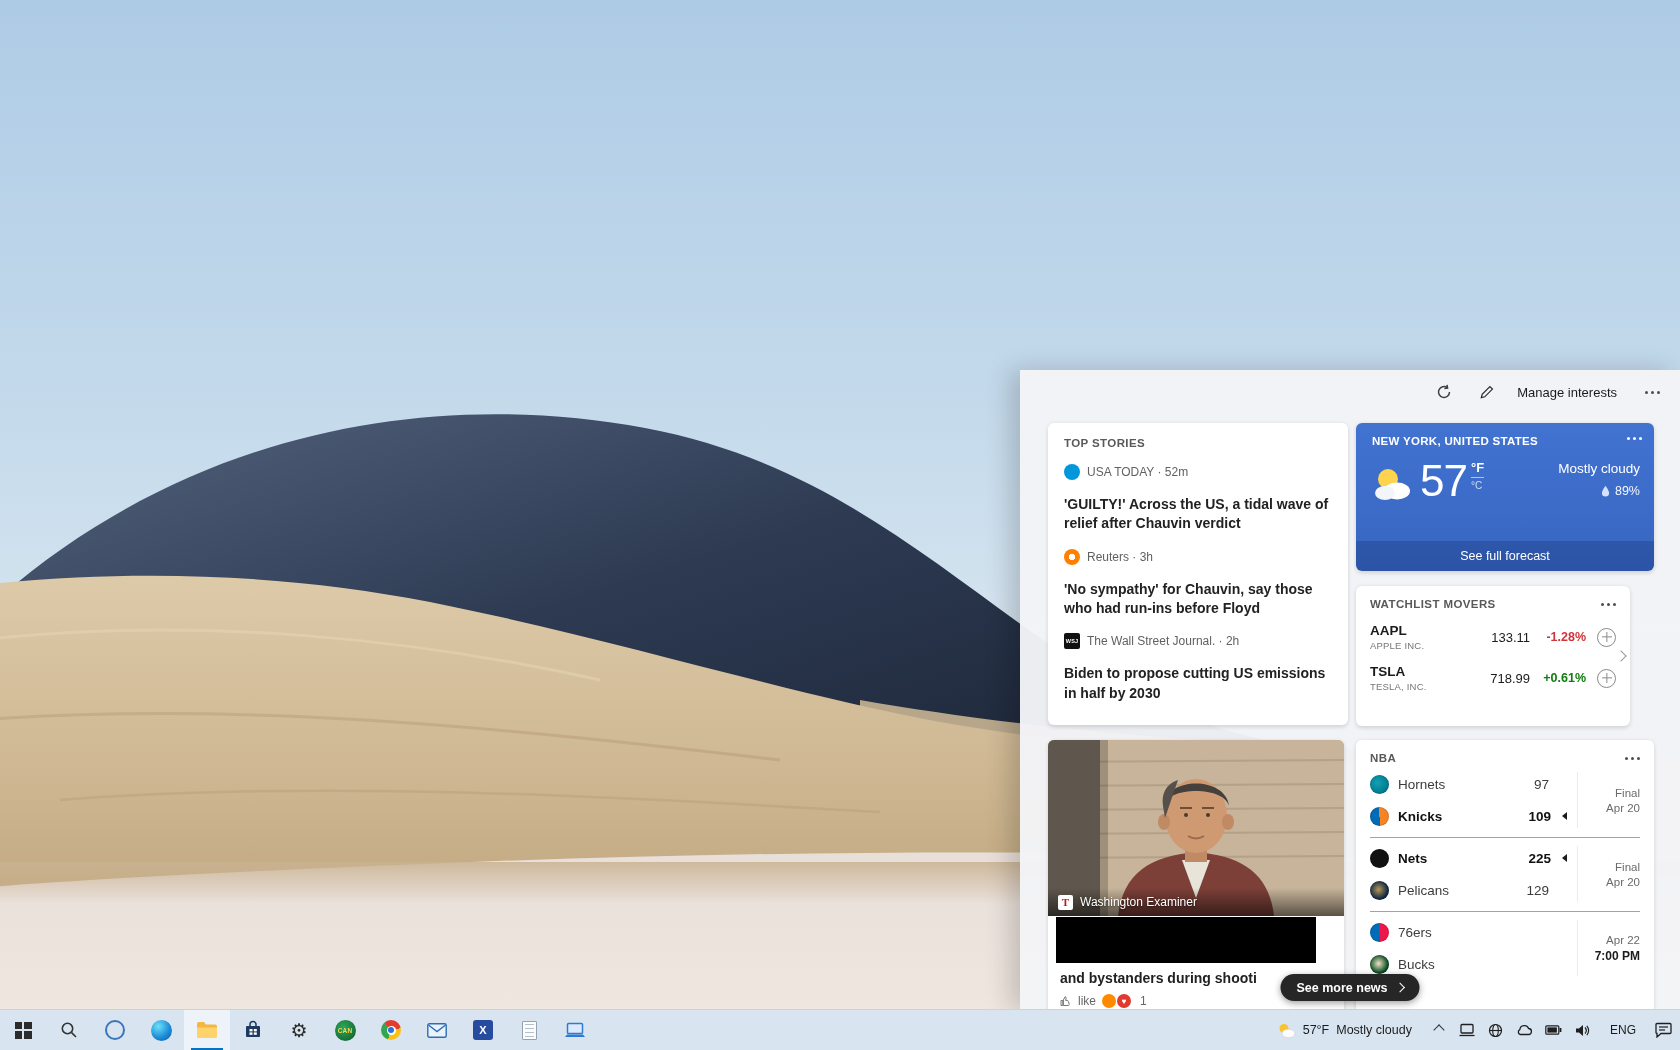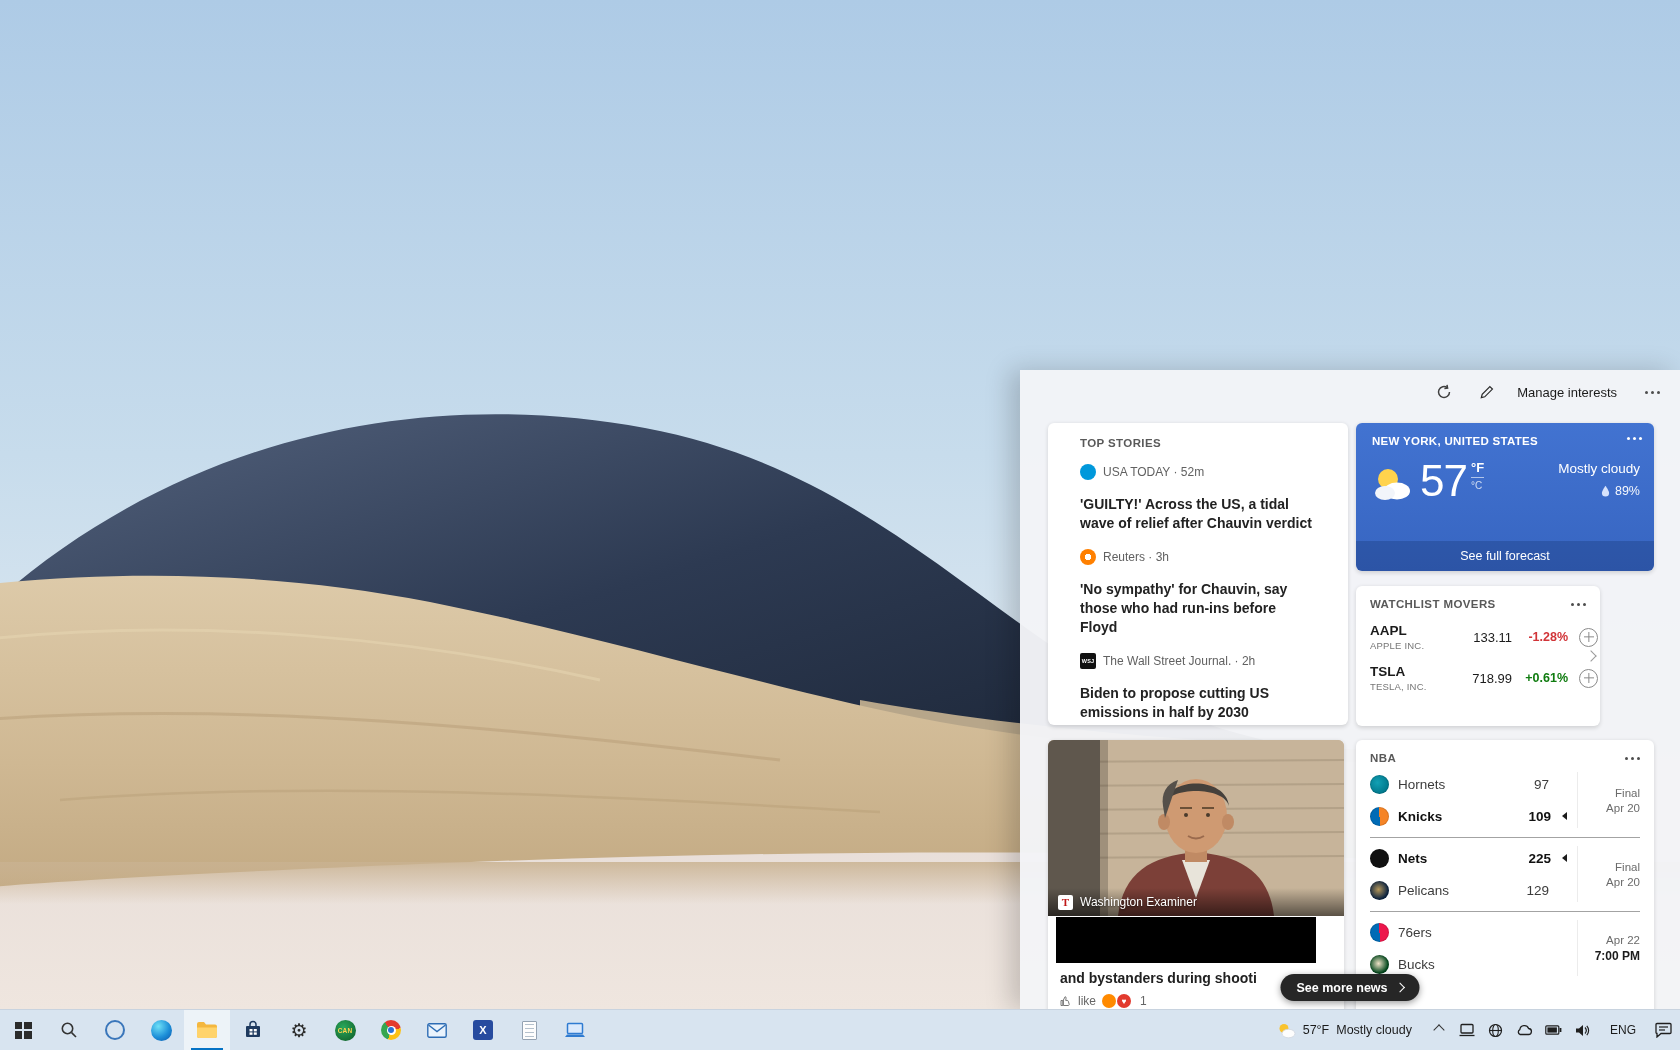--- a/index.html
+++ b/index.html
@@ -17,21 +17,21 @@
   .tb-btn{display:flex;align-items:center;gap:23px;font-size:13px;color:#1b1b1b;cursor:default;}
   .dots{display:flex;gap:3px;align-items:center;}
   .dots i{width:3px;height:3px;border-radius:50%;background:#4d4d4d;}
   .dots.light i{background:#fff;}
 
   .card{position:absolute;background:#fff;border-radius:6px;box-shadow:0 1.5px 4px rgba(0,0,0,0.14);box-sizing:border-box;}
   .card-head{display:flex;align-items:center;justify-content:space-between;
     font-size:11.5px;font-weight:bold;color:#595959;letter-spacing:.4px;}
 
   
-  #card-topstories{left:28px;top:53px;width:300px;height:302px;padding:14px 32px;}
+  #card-topstories{left:28px;top:53px;width:300px;height:302px;padding:14px 16px;}
   .story{margin-top:15px;}
   .story-meta{display:flex;align-items:center;gap:7px;font-size:12px;color:#616161;}
   .favicon{width:16px;height:16px;border-radius:50%;flex:0 0 auto;display:flex;align-items:center;justify-content:center;}
   .favicon.usat{background:#0098db;}
   .favicon.reuters{background:radial-gradient(circle at 50% 50%,#fff 0 3px,#ff8000 3px);}
   .favicon.wsj{background:#111;border-radius:2px;color:#fff;font-size:5.5px;font-weight:bold;letter-spacing:.2px;}
   .story-headline{margin-top:15px;font-size:14px;line-height:1.38;font-weight:bold;color:#222;}
 
   
   #card-weather{left:336px;top:53px;width:298px;height:148px;background:linear-gradient(180deg,#4273d1,#3765c1);color:#fff;overflow:hidden;}
@@ -43,21 +43,21 @@
   .w-units{display:flex;flex-direction:column;margin-left:4px;margin-top:2px;line-height:1;}
   .w-unit-f{font-size:13px;font-weight:bold;border-bottom:1px solid rgba(255,255,255,.6);padding-bottom:3px;}
   .w-unit-c{font-size:10px;opacity:.75;padding-top:3px;}
   .w-right{margin-left:auto;text-align:right;}
   .w-cond{font-size:13.5px;margin-top:2px;}
   .w-precip{margin-top:8px;font-size:12.5px;display:flex;align-items:center;justify-content:flex-end;gap:5px;opacity:.95;}
   .w-forecast{position:absolute;left:0;right:0;bottom:0;height:30px;line-height:30px;text-align:center;
     font-size:12.5px;background:rgba(12,34,88,0.25);border-radius:0 0 6px 6px;}
 
   
-  #card-watchlist{left:336px;top:216px;width:244px;height:140px;padding:12px 14px 8px;}
+  #card-watchlist{left:336px;top:216px;width:274px;height:140px;padding:12px 14px 8px;}
   .stock{display:flex;align-items:center;margin-top:13px;}
   .stock-id{display:flex;flex-direction:column;gap:2px;min-width:86px;}
   .stock-sym{font-size:13.5px;font-weight:bold;color:#1b1b1b;}
   .stock-name{font-size:9.5px;color:#767676;letter-spacing:.2px;}
   .stock-price{margin-left:auto;font-size:13px;color:#1b1b1b;min-width:56px;text-align:right;}
   .stock-change{min-width:56px;text-align:right;font-size:12.5px;font-weight:bold;}
   .neg{color:#d13438;} .pos{color:#107c10;}
   .plus-btn{width:17px;height:17px;border:1.3px solid #8a8a8a;border-radius:50%;margin-left:11px;position:relative;flex:0 0 auto;}
   .plus-btn::before,.plus-btn::after{content:"";position:absolute;background:#8a8a8a;}
   .plus-btn::before{left:50%;top:3.5px;bottom:3.5px;width:1.3px;transform:translateX(-50%);}

